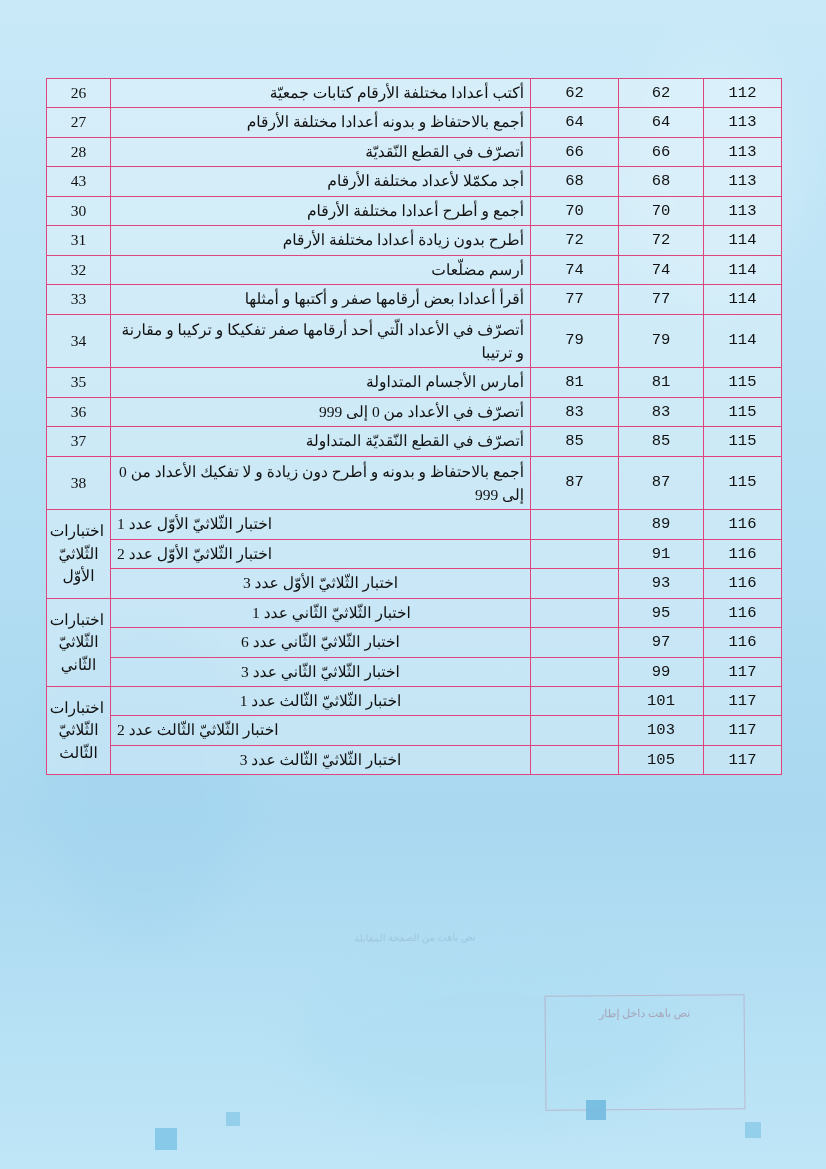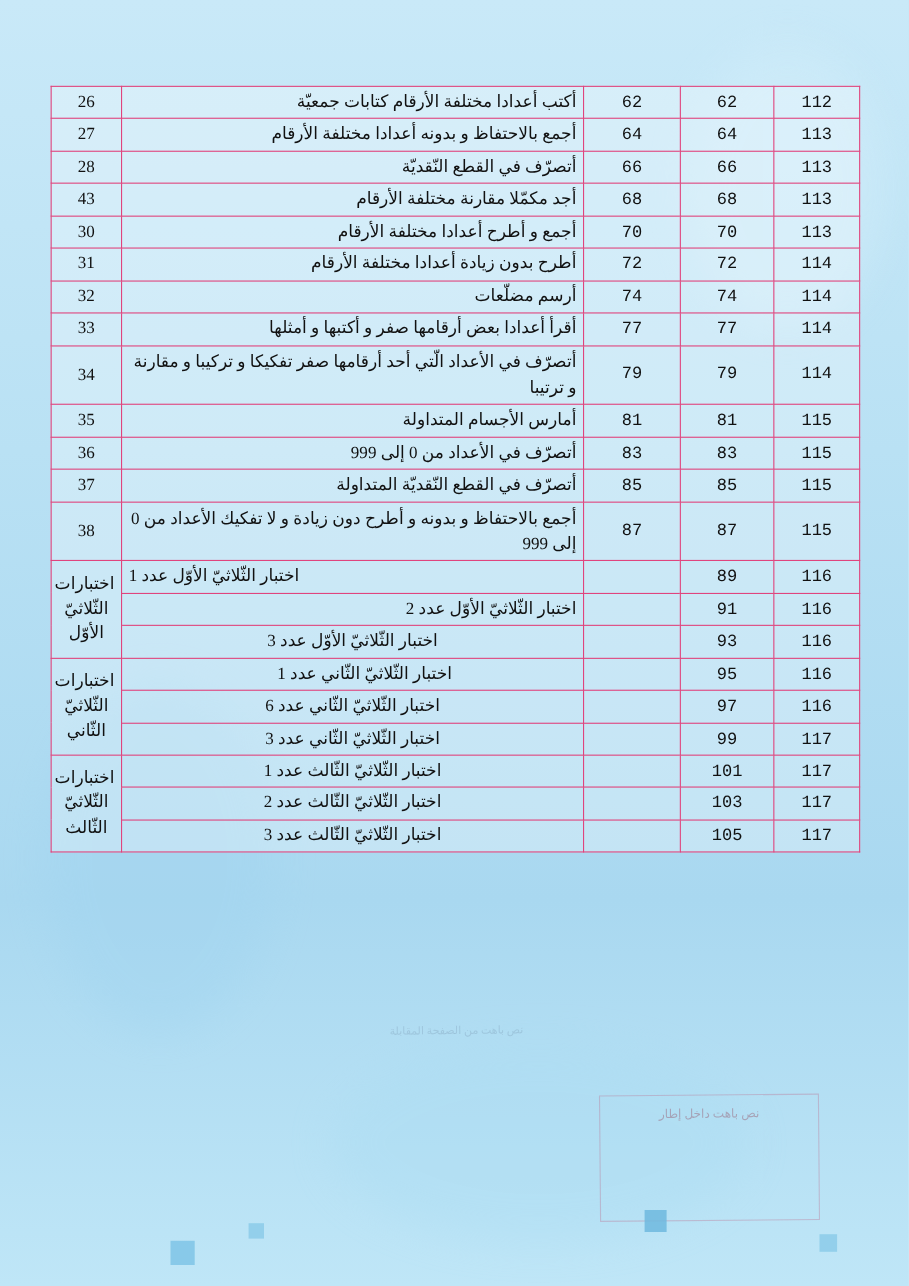--- a/index.html
+++ b/index.html
@@ -168,21 +168,21 @@
           <td class="num-cell">113</td>
           <td class="num-cell">66</td>
           <td class="num-cell">66</td>
           <td class="title-cell">أتصرّف في القطع النّقديّة</td>
           <td class="idx-cell">28</td>
         </tr>
         <tr>
           <td class="num-cell">113</td>
           <td class="num-cell">68</td>
           <td class="num-cell">68</td>
-          <td class="title-cell">أجد مكمّلا مقارنة مختلفة الأرقام</td>
+          <td class="title-cell">أجد مكمّلا لأعداد مختلفة الأرقام</td>
           <td class="idx-cell">43</td>
         </tr>
         <tr>
           <td class="num-cell">113</td>
           <td class="num-cell">70</td>
           <td class="num-cell">70</td>
           <td class="title-cell">أجمع و أطرح أعدادا مختلفة الأرقام</td>
           <td class="idx-cell">30</td>
         </tr>
         <tr>
@@ -249,21 +249,21 @@
           <td class="group-cell" rowspan="3">
             <span class="gl">اختبارات</span>
             <span class="gl">الثّلاثيّ</span>
             <span class="gl">الأوّل</span>
           </td>
         </tr>
         <tr>
           <td class="num-cell">116</td>
           <td class="num-cell">91</td>
           <td class="empty-cell"></td>
-          <td class="title-cell" style="text-align: right;">اختبار الثّلاثيّ الأوّل عدد 2</td>
+          <td class="title-cell" style="text-align: left;">اختبار الثّلاثيّ الأوّل عدد 2</td>
         </tr>
         <tr>
           <td class="num-cell">116</td>
           <td class="num-cell">93</td>
           <td class="empty-cell"></td>
           <td class="title-cell" style="text-align: center;">اختبار الثّلاثيّ الأوّل عدد 3</td>
         </tr>
         <tr>
           <td class="num-cell">116</td>
           <td class="num-cell">95</td>
@@ -295,21 +295,21 @@
           <td class="group-cell" rowspan="3">
             <span class="gl">اختبارات</span>
             <span class="gl">الثّلاثيّ</span>
             <span class="gl">الثّالث</span>
           </td>
         </tr>
         <tr>
           <td class="num-cell">117</td>
           <td class="num-cell">103</td>
           <td class="empty-cell"></td>
-          <td class="title-cell" style="text-align: center;">اختبار الثّلاثيّ الثّالث عدد 2</td>
+          <td class="title-cell" style="text-align: left;">اختبار الثّلاثيّ الثّالث عدد 2</td>
         </tr>
         <tr>
           <td class="num-cell">117</td>
           <td class="num-cell">105</td>
           <td class="empty-cell"></td>
           <td class="title-cell" style="text-align: center;">اختبار الثّلاثيّ الثّالث عدد 3</td>
         </tr>
       </tbody>
   </table>
 </div>

